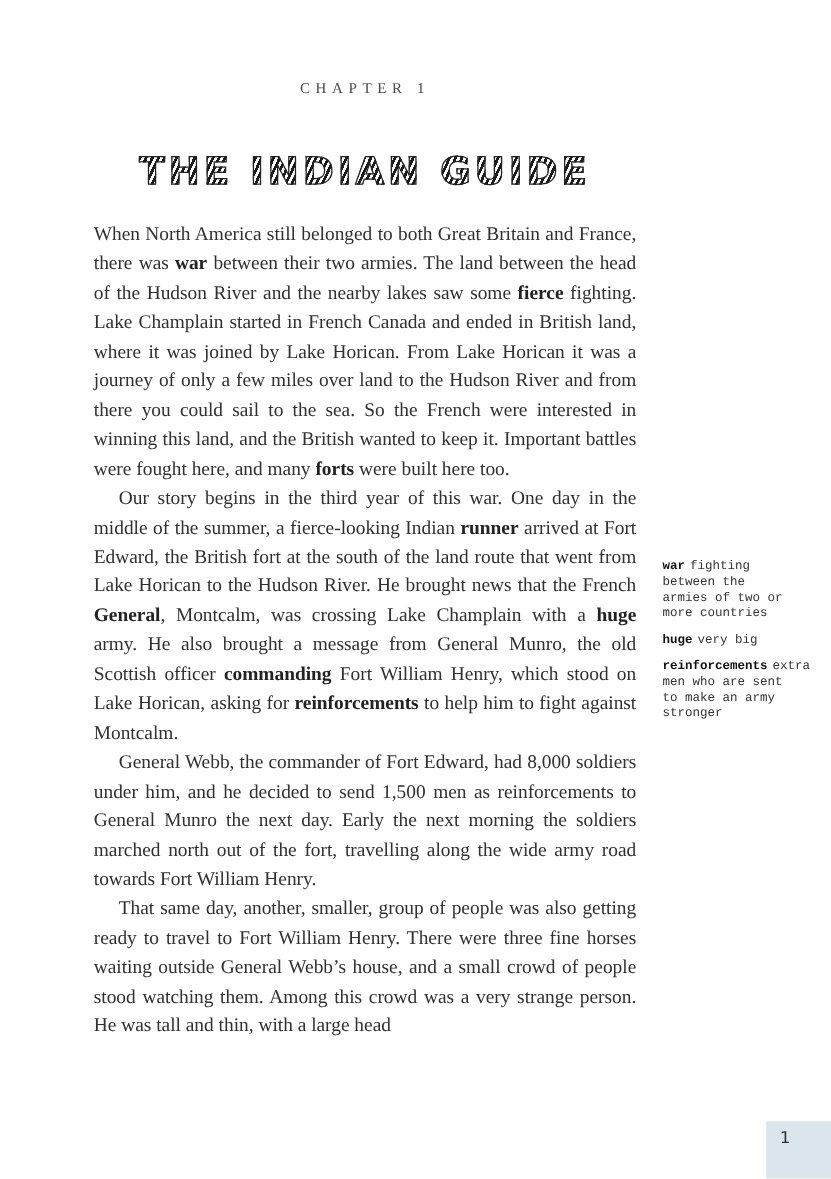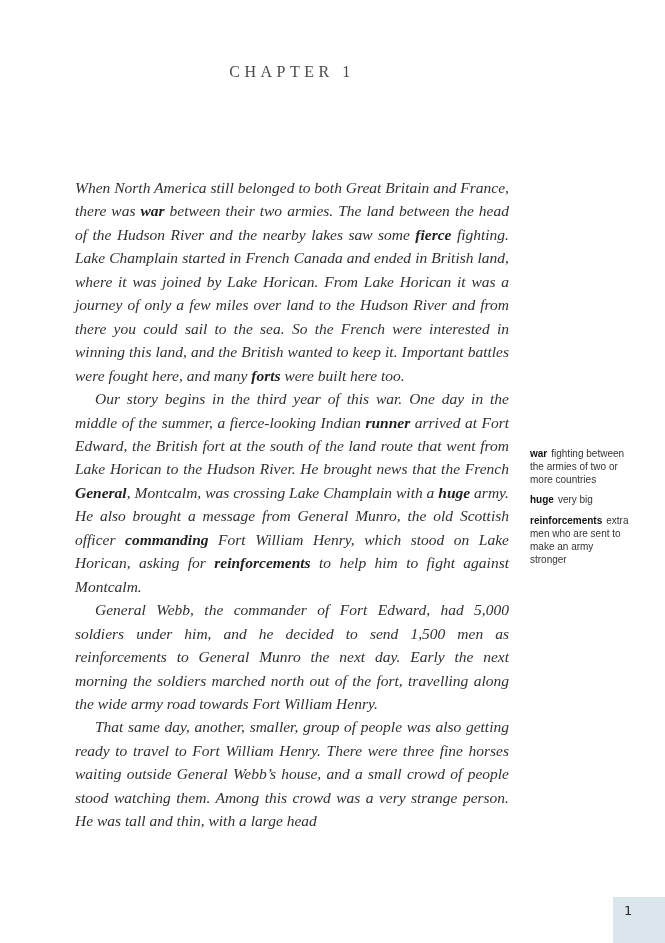--- a/index.html
+++ b/index.html
@@ -8,21 +8,21 @@
     width:665px;height:943px;
     background:#ffffff;
     overflow:hidden;
     font-family:"Liberation Serif","DejaVu Serif",serif;
   }
   .chapter-label{
     position:absolute;
     left:75px;top:63px;width:434px;
     text-align:center;
     font-family:"Liberation Serif",serif;
-    font-size:16px;
+    font-size:12px;
     letter-spacing:4.5px;
     color:#4a4a4a;
   }
   .book-title{
     position:absolute;
     left:75px;top:120px;width:434px;
     text-align:center;
     font-family:"DejaVu Sans",sans-serif;
     font-weight:800;
     font-size:30px;
@@ -39,34 +39,33 @@
       background-clip:text;
     }
   }
   .body-col{
     position:absolute;
     left:75px;top:176px;width:434px;
     font-size:15.5px;
     line-height:23.45px;
     color:#303030;
     text-align:justify;
-    font-style:italic;
   }
   .body-col p{margin:0;}
   .body-col p.indent{text-indent:20px;}
   .body-col b{font-weight:bold;color:#222;}
   .gloss-col{
     position:absolute;
     left:530px;top:448px;width:100px;
     font-family:"Liberation Sans","DejaVu Sans",sans-serif;
     font-size:10px;
     line-height:12.8px;
     color:#333333;
   }
-  .gloss-entry{margin:0 0 8px 0;}
+  .gloss-entry{margin:0 0 8px 0;font-family:Liberation Mono, monospace;}
   .gloss-entry b{
     font-weight:bold;
     color:#111111;
     margin-right:4px;
   }
   .page-num-box{
     position:absolute;
     right:0;bottom:0;
     width:52px;height:46px;
     background:#dbe5ec;
@@ -79,25 +78,26 @@
     color:#2b2b2b;
   }
 </style>
 </head>
 <body>
 
 <div class="page">
 
   <div class="chapter-label">CHAPTER 1</div>
 
+  <div class="book-title">THE INDIAN GUIDE</div>
 
   <div class="body-col">
       <p class=""><span>When North America still belonged to both Great Britain and France, there was </span><b>war</b><span> between their two armies. The land between the head of the Hudson River and the nearby lakes saw some </span><b>fierce</b><span> fighting. Lake Champlain started in French Canada and ended in British land, where it was joined by Lake Horican. From Lake Horican it was a journey of only a few miles over land to the Hudson River and from there you could sail to the sea. So the French were interested in winning this land, and the British wanted to keep it. Important battles were fought here, and many </span><b>forts</b><span> were built here too.</span></p>
       <p class="indent"><span>Our story begins in the third year of this war. One day in the middle of the summer, a fierce-looking Indian </span><b>runner</b><span> arrived at Fort Edward, the British fort at the south of the land route that went from Lake Horican to the Hudson River. He brought news that the French </span><b>General</b><span>, Montcalm, was crossing Lake Champlain with a </span><b>huge</b><span> army. He also brought a message from General Munro, the old Scottish officer </span><b>commanding</b><span> Fort William Henry, which stood on Lake Horican, asking for </span><b>reinforcements</b><span> to help him to fight against Montcalm.</span></p>
-      <p class="indent"><span>General Webb, the commander of Fort Edward, had 5,000 soldiers under him, and he decided to send 1,500 men as reinforcements to General Munro the next day. Early the next morning the soldiers marched north out of the fort, travelling along the wide army road towards Fort William Henry.</span></p>
+      <p class="indent"><span>General Webb, the commander of Fort Edward, had 8,000 soldiers under him, and he decided to send 1,500 men as reinforcements to General Munro the next day. Early the next morning the soldiers marched north out of the fort, travelling along the wide army road towards Fort William Henry.</span></p>
       <p class="indent"><span>That same day, another, smaller, group of people was also getting ready to travel to Fort William Henry. There were three fine horses waiting outside General Webb’s house, and a small crowd of people stood watching them. Among this crowd was a very strange person. He was tall and thin, with a large head</span></p>
     </div>
 
   <div class="gloss-col">
       <div class="gloss-entry"><b>war</b><span>fighting between the armies of two or more countries</span></div>
       <div class="gloss-entry"><b>huge</b><span>very big</span></div>
       <div class="gloss-entry"><b>reinforcements</b><span>extra men who are sent to make an army stronger</span></div>
     </div>
 
   <div class="page-num-box">

